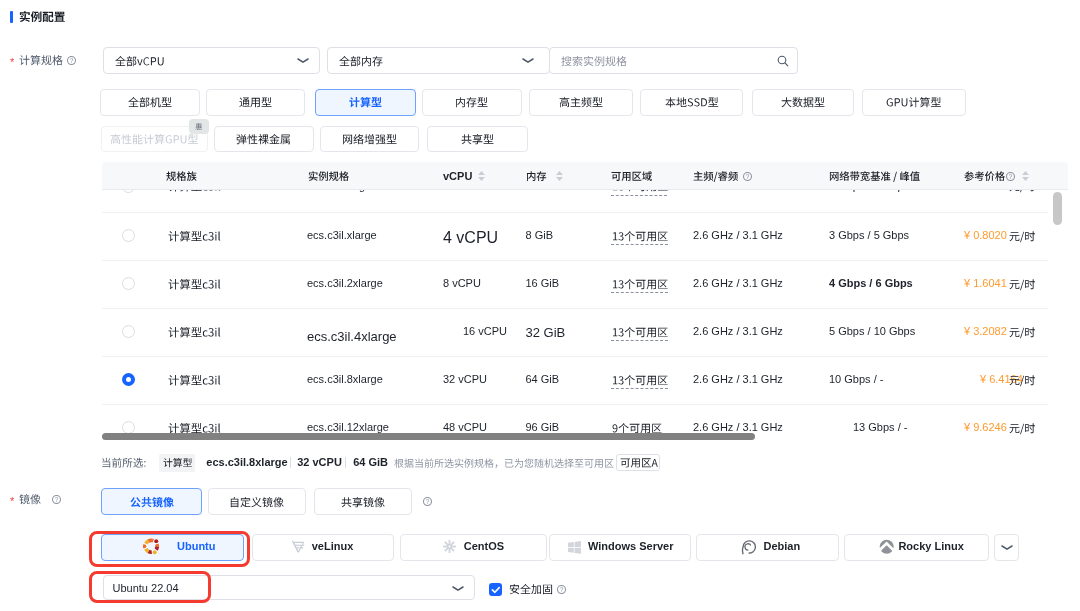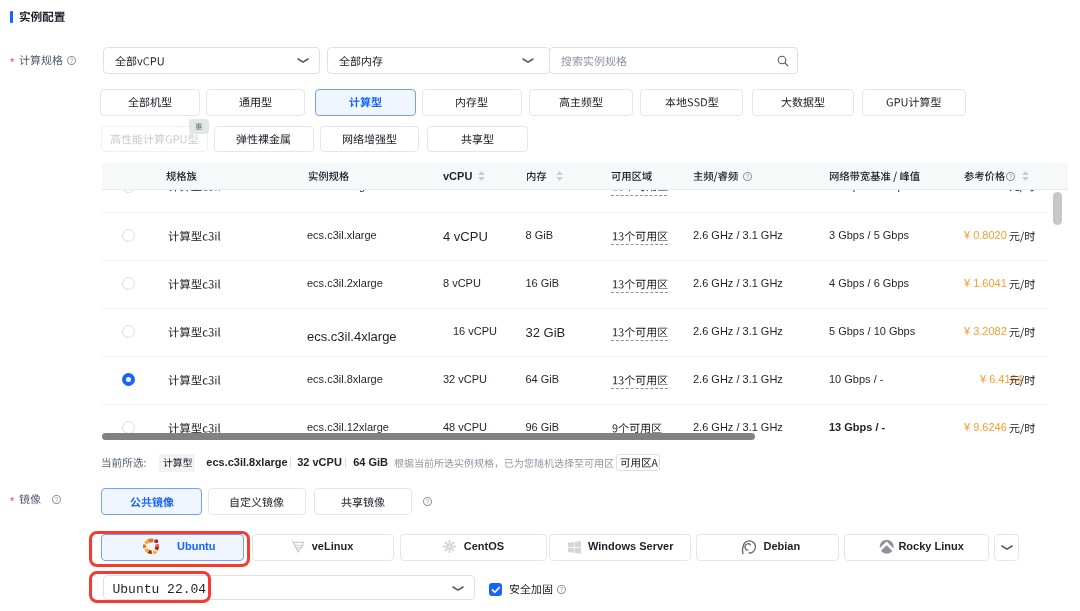--- a/index.html
+++ b/index.html
@@ -146,21 +146,21 @@
     <svg style="position:absolute;left:1022.0px;top:171.0px" width="7" height="10">
       <polygon points="3.5,0 7,4 0,4" fill="#c9cdd4"></polygon>
       <polygon points="0,6 7,6 3.5,10" fill="#c9cdd4"></polygon>
     </svg>
     <div style="position:absolute;left:102.0px;top:211.5px;width:946.0px;height:1px;background:#f0f1f4"></div>
     <div style="position:absolute;left:122.0px;top:229.0px;width:13px;height:13px;border-radius:50%;background:#fff;border:1px solid #d8dce3"></div>
     <svg style="position:absolute;left:168.0px;top:224.5px;overflow:visible" width="54" height="22">
       <path transform="translate(0,15.50)" fill="#1d2129" d="M1.6 -8.8C2.2 -8.3 3.0 -7.5 3.4 -7.0L3.9 -7.7C3.6 -8.1 2.7 -8.9 2.1 -9.4ZM0.5 -6.0V-5.2H2.3V-1.1C2.3 -0.6 2.0 -0.2 1.8 -0.1C1.9 0.1 2.2 0.5 2.2 0.7C2.4 0.5 2.7 0.2 4.9 -1.3C4.8 -1.5 4.7 -1.8 4.6 -2.1L3.2 -1.1V-6.0ZM7.1 -9.5V-5.8H4.2V-4.9H7.1V0.9H8.0V-4.9H10.9V-5.8H8.0V-9.5Z M14.3 -5.2H20.1V-4.5H14.3ZM14.3 -4.0H20.1V-3.3H14.3ZM14.3 -6.4H20.1V-5.8H14.3ZM18.0 -9.6C17.6 -8.8 17.1 -7.9 16.4 -7.4C16.6 -7.3 16.9 -7.1 17.1 -7.0H14.8L15.4 -7.2C15.3 -7.4 15.2 -7.8 15.0 -8.0H17.0V-8.7H13.9C14.1 -9.0 14.2 -9.2 14.3 -9.4L13.5 -9.6C13.1 -8.7 12.5 -7.9 11.8 -7.3C12.0 -7.2 12.3 -6.9 12.5 -6.8C12.8 -7.1 13.2 -7.6 13.5 -8.0H14.1C14.3 -7.7 14.6 -7.3 14.7 -7.0H13.4V-2.7H14.9V-2.0L14.9 -1.7H12.0V-1.0H14.7C14.3 -0.5 13.7 -0.1 12.2 0.3C12.4 0.4 12.6 0.7 12.8 0.9C14.6 0.4 15.3 -0.3 15.6 -1.0H18.7V0.9H19.6V-1.0H22.2V-1.7H19.6V-2.7H21.0V-7.0H19.9L20.5 -7.3C20.4 -7.5 20.2 -7.8 19.9 -8.0H22.1V-8.7H18.5C18.6 -9.0 18.7 -9.2 18.8 -9.4ZM18.7 -1.7H15.8L15.8 -2.0V-2.7H18.7ZM17.2 -7.0C17.5 -7.3 17.8 -7.6 18.0 -8.0H19.0C19.3 -7.7 19.6 -7.3 19.7 -7.0Z M30.0 -8.9V-5.1H30.8V-8.9ZM32.2 -9.5V-4.4C32.2 -4.3 32.1 -4.2 31.9 -4.2C31.8 -4.2 31.2 -4.2 30.6 -4.2C30.7 -4.0 30.8 -3.7 30.8 -3.4C31.6 -3.4 32.2 -3.4 32.5 -3.6C32.9 -3.7 33.0 -3.9 33.0 -4.4V-9.5ZM27.2 -8.4V-6.8H25.8V-6.9V-8.4ZM23.6 -6.8V-6.0H25.0C24.8 -5.3 24.5 -4.5 23.5 -3.9C23.6 -3.8 23.9 -3.4 24.0 -3.3C25.2 -4.0 25.6 -5.0 25.8 -6.0H27.2V-3.6H28.0V-6.0H29.3V-6.8H28.0V-8.4H29.1V-9.1H23.9V-8.4H25.0V-6.9V-6.8ZM28.1 -3.8V-2.5H24.5V-1.7H28.1V-0.3H23.3V0.5H33.7V-0.3H29.0V-1.7H32.5V-2.5H29.0V-3.8Z M37.7 0.1C38.4 0.1 39.1 -0.1 39.7 -0.6L39.2 -1.3C38.9 -1.0 38.3 -0.7 37.8 -0.7C36.6 -0.7 35.9 -1.7 35.9 -3.1C35.9 -4.5 36.7 -5.5 37.8 -5.5C38.3 -5.5 38.7 -5.3 39.0 -4.9L39.6 -5.6C39.1 -6.0 38.6 -6.3 37.8 -6.3C36.2 -6.3 34.8 -5.2 34.8 -3.1C34.8 -1.0 36.0 0.1 37.7 0.1Z M43.0 0.1C44.5 0.1 45.7 -0.7 45.7 -2.2C45.7 -3.4 44.9 -4.1 43.9 -4.4V-4.4C44.8 -4.7 45.4 -5.4 45.4 -6.4C45.4 -7.7 44.4 -8.5 43.0 -8.5C42.0 -8.5 41.3 -8.1 40.7 -7.5L41.2 -6.9C41.7 -7.3 42.3 -7.7 42.9 -7.7C43.8 -7.7 44.4 -7.1 44.4 -6.3C44.4 -5.4 43.8 -4.7 42.0 -4.7V-3.9C44.0 -3.9 44.6 -3.3 44.6 -2.3C44.6 -1.3 43.9 -0.7 42.9 -0.7C42.0 -0.7 41.4 -1.2 40.9 -1.7L40.3 -1.0C40.9 -0.4 41.7 0.1 43.0 0.1Z M47.4 0.0H48.4V-6.2H47.4ZM47.9 -7.5C48.3 -7.5 48.6 -7.7 48.6 -8.2C48.6 -8.6 48.3 -8.8 47.9 -8.8C47.5 -8.8 47.2 -8.6 47.2 -8.2C47.2 -7.7 47.5 -7.5 47.9 -7.5Z M51.6 0.1C51.9 0.1 52.1 0.1 52.2 0.1L52.1 -0.7C52.0 -0.7 51.9 -0.7 51.9 -0.7C51.7 -0.7 51.6 -0.8 51.6 -1.2V-9.1H50.5V-1.2C50.5 -0.4 50.8 0.1 51.6 0.1Z"></path>
     </svg>
     <div class="lat" style="left:307.0px;top:230.4px;font-size:11px;color:#1d2129;font-weight:400;">ecs.c3il.xlarge</div>
-    <div class="lat" style="left:443.0px;top:230.4px;font-size:13px;color:#1d2129;font-weight:400;">4 vCPU</div>
+    <div class="lat" style="left:443.0px;top:230.4px;font-size:16px;color:#1d2129;font-weight:400;">4 vCPU</div>
     <div class="lat" style="left:525.5px;top:230.4px;font-size:11px;color:#1d2129;font-weight:400;">8 GiB</div>
     <svg style="position:absolute;left:611.5px;top:224.5px;overflow:visible" width="58" height="22">
       <path transform="translate(0,15.35)" fill="#1d2129" d="M1.0 0.0H5.4V-0.8H3.8V-8.1H3.0C2.6 -7.8 2.0 -7.6 1.3 -7.5V-6.9H2.8V-0.8H1.0Z M9.0 0.1C10.4 0.1 11.6 -0.7 11.6 -2.2C11.6 -3.3 10.8 -4.0 9.9 -4.2V-4.3C10.7 -4.6 11.3 -5.2 11.3 -6.2C11.3 -7.5 10.3 -8.2 9.0 -8.2C8.0 -8.2 7.3 -7.8 6.7 -7.2L7.3 -6.6C7.7 -7.1 8.3 -7.4 8.9 -7.4C9.8 -7.4 10.3 -6.9 10.3 -6.1C10.3 -5.2 9.7 -4.6 8.1 -4.6V-3.8C9.9 -3.8 10.6 -3.2 10.6 -2.2C10.6 -1.3 9.9 -0.7 8.9 -0.7C8.0 -0.7 7.4 -1.1 6.9 -1.6L6.4 -1.0C7.0 -0.4 7.7 0.1 9.0 0.1Z M17.3 -6.0V0.9H18.1V-6.0ZM17.8 -9.3C16.7 -7.4 14.7 -5.8 12.6 -4.9C12.8 -4.7 13.1 -4.4 13.2 -4.1C14.9 -5.0 16.5 -6.2 17.7 -7.8C19.2 -6.0 20.6 -5.0 22.3 -4.1C22.4 -4.4 22.6 -4.7 22.9 -4.9C21.2 -5.7 19.6 -6.7 18.2 -8.4L18.5 -8.9Z M23.8 -8.5V-7.6H31.4V-0.3C31.4 -0.1 31.4 -0.0 31.1 0.0C30.8 0.0 29.9 0.0 29.1 -0.0C29.2 0.2 29.3 0.6 29.4 0.9C30.5 0.9 31.3 0.9 31.7 0.7C32.1 0.6 32.3 0.3 32.3 -0.3V-7.6H33.6V-8.5ZM25.8 -5.2H28.6V-2.7H25.8ZM24.9 -6.0V-1.0H25.8V-1.9H29.5V-6.0Z M35.9 -8.5V-4.5C35.9 -2.9 35.8 -1.0 34.6 0.4C34.7 0.5 35.1 0.8 35.2 0.9C36.0 0.0 36.4 -1.3 36.6 -2.5H39.3V0.8H40.2V-2.5H43.2V-0.2C43.2 -0.0 43.1 0.0 42.9 0.0C42.6 0.0 41.9 0.1 41.1 0.0C41.2 0.2 41.4 0.6 41.4 0.8C42.4 0.8 43.1 0.8 43.5 0.7C43.8 0.5 44.0 0.3 44.0 -0.2V-8.5ZM36.7 -7.7H39.3V-5.9H36.7ZM43.2 -7.7V-5.9H40.2V-7.7ZM36.7 -5.1H39.3V-3.3H36.7C36.7 -3.7 36.7 -4.1 36.7 -4.5ZM43.2 -5.1V-3.3H40.2V-5.1Z M55.4 -8.6H46.3V0.5H55.7V-0.2H47.1V-7.8H55.4ZM48.1 -6.4C48.9 -5.7 49.9 -4.9 50.8 -4.1C49.8 -3.1 48.8 -2.3 47.7 -1.6C47.9 -1.5 48.2 -1.2 48.4 -1.0C49.4 -1.7 50.4 -2.5 51.3 -3.5C52.3 -2.6 53.2 -1.7 53.7 -1.0L54.4 -1.6C53.8 -2.3 52.9 -3.2 51.9 -4.1C52.7 -5.0 53.4 -6.0 54.0 -7.0L53.3 -7.3C52.7 -6.4 52.1 -5.5 51.3 -4.6C50.4 -5.5 49.5 -6.2 48.7 -6.9Z"></path>
     </svg>
     <div style="position:absolute;left:611px;top:243.5px;width:57px;border-top:1px dashed #8a919f"></div>
     <div class="lat" style="left:693.0px;top:230.4px;font-size:11px;color:#1d2129;font-weight:400;">2.6 GHz / 3.1 GHz</div>
     <div class="lat" style="left:829.0px;top:230.4px;font-size:11px;color:#1d2129;font-weight:400;">3 Gbps / 5 Gbps</div>
     <div class="lat" style="left:964.0px;top:230.4px;font-size:11px;color:#ff9a2e;font-weight:400;">¥ 0.8020</div>
     <svg style="position:absolute;left:1008.5px;top:224.5px;overflow:visible" width="28" height="22">
       <path transform="translate(0,15.35)" fill="#1d2129" d="M1.6 -8.4V-7.6H9.4V-8.4ZM0.6 -5.3V-4.5H3.5C3.3 -2.4 2.9 -0.7 0.5 0.2C0.7 0.4 1.0 0.7 1.0 0.8C3.6 -0.2 4.1 -2.1 4.3 -4.5H6.4V-0.5C6.4 0.4 6.7 0.7 7.7 0.7C7.9 0.7 9.0 0.7 9.3 0.7C10.2 0.7 10.4 0.2 10.5 -1.7C10.3 -1.8 10.0 -1.9 9.8 -2.1C9.7 -0.4 9.6 -0.1 9.2 -0.1C8.9 -0.1 8.0 -0.1 7.8 -0.1C7.3 -0.1 7.2 -0.2 7.2 -0.6V-4.5H10.4V-5.3Z M11.1 2.0H11.9L15.1 -8.7H14.4Z M20.5 -5.0C21.1 -4.1 21.9 -3.0 22.2 -2.3L22.9 -2.7C22.6 -3.4 21.8 -4.5 21.2 -5.3ZM18.9 -4.4V-1.9H17.0V-4.4ZM18.9 -5.2H17.0V-7.6H18.9ZM16.2 -8.3V-0.3H17.0V-1.2H19.6V-8.3ZM23.7 -9.2V-7.0H20.2V-6.2H23.7V-0.4C23.7 -0.1 23.6 -0.1 23.4 -0.1C23.2 -0.0 22.4 -0.0 21.5 -0.1C21.6 0.2 21.7 0.5 21.8 0.8C22.9 0.8 23.6 0.8 24.0 0.6C24.4 0.5 24.6 0.2 24.6 -0.4V-6.2H25.9V-7.0H24.6V-9.2Z"></path>
@@ -171,32 +171,32 @@
       <path transform="translate(0,15.50)" fill="#1d2129" d="M1.6 -8.8C2.2 -8.3 3.0 -7.5 3.4 -7.0L3.9 -7.7C3.6 -8.1 2.7 -8.9 2.1 -9.4ZM0.5 -6.0V-5.2H2.3V-1.1C2.3 -0.6 2.0 -0.2 1.8 -0.1C1.9 0.1 2.2 0.5 2.2 0.7C2.4 0.5 2.7 0.2 4.9 -1.3C4.8 -1.5 4.7 -1.8 4.6 -2.1L3.2 -1.1V-6.0ZM7.1 -9.5V-5.8H4.2V-4.9H7.1V0.9H8.0V-4.9H10.9V-5.8H8.0V-9.5Z M14.3 -5.2H20.1V-4.5H14.3ZM14.3 -4.0H20.1V-3.3H14.3ZM14.3 -6.4H20.1V-5.8H14.3ZM18.0 -9.6C17.6 -8.8 17.1 -7.9 16.4 -7.4C16.6 -7.3 16.9 -7.1 17.1 -7.0H14.8L15.4 -7.2C15.3 -7.4 15.2 -7.8 15.0 -8.0H17.0V-8.7H13.9C14.1 -9.0 14.2 -9.2 14.3 -9.4L13.5 -9.6C13.1 -8.7 12.5 -7.9 11.8 -7.3C12.0 -7.2 12.3 -6.9 12.5 -6.8C12.8 -7.1 13.2 -7.6 13.5 -8.0H14.1C14.3 -7.7 14.6 -7.3 14.7 -7.0H13.4V-2.7H14.9V-2.0L14.9 -1.7H12.0V-1.0H14.7C14.3 -0.5 13.7 -0.1 12.2 0.3C12.4 0.4 12.6 0.7 12.8 0.9C14.6 0.4 15.3 -0.3 15.6 -1.0H18.7V0.9H19.6V-1.0H22.2V-1.7H19.6V-2.7H21.0V-7.0H19.9L20.5 -7.3C20.4 -7.5 20.2 -7.8 19.9 -8.0H22.1V-8.7H18.5C18.6 -9.0 18.7 -9.2 18.8 -9.4ZM18.7 -1.7H15.8L15.8 -2.0V-2.7H18.7ZM17.2 -7.0C17.5 -7.3 17.8 -7.6 18.0 -8.0H19.0C19.3 -7.7 19.6 -7.3 19.7 -7.0Z M30.0 -8.9V-5.1H30.8V-8.9ZM32.2 -9.5V-4.4C32.2 -4.3 32.1 -4.2 31.9 -4.2C31.8 -4.2 31.2 -4.2 30.6 -4.2C30.7 -4.0 30.8 -3.7 30.8 -3.4C31.6 -3.4 32.2 -3.4 32.5 -3.6C32.9 -3.7 33.0 -3.9 33.0 -4.4V-9.5ZM27.2 -8.4V-6.8H25.8V-6.9V-8.4ZM23.6 -6.8V-6.0H25.0C24.8 -5.3 24.5 -4.5 23.5 -3.9C23.6 -3.8 23.9 -3.4 24.0 -3.3C25.2 -4.0 25.6 -5.0 25.8 -6.0H27.2V-3.6H28.0V-6.0H29.3V-6.8H28.0V-8.4H29.1V-9.1H23.9V-8.4H25.0V-6.9V-6.8ZM28.1 -3.8V-2.5H24.5V-1.7H28.1V-0.3H23.3V0.5H33.7V-0.3H29.0V-1.7H32.5V-2.5H29.0V-3.8Z M37.7 0.1C38.4 0.1 39.1 -0.1 39.7 -0.6L39.2 -1.3C38.9 -1.0 38.3 -0.7 37.8 -0.7C36.6 -0.7 35.9 -1.7 35.9 -3.1C35.9 -4.5 36.7 -5.5 37.8 -5.5C38.3 -5.5 38.7 -5.3 39.0 -4.9L39.6 -5.6C39.1 -6.0 38.6 -6.3 37.8 -6.3C36.2 -6.3 34.8 -5.2 34.8 -3.1C34.8 -1.0 36.0 0.1 37.7 0.1Z M43.0 0.1C44.5 0.1 45.7 -0.7 45.7 -2.2C45.7 -3.4 44.9 -4.1 43.9 -4.4V-4.4C44.8 -4.7 45.4 -5.4 45.4 -6.4C45.4 -7.7 44.4 -8.5 43.0 -8.5C42.0 -8.5 41.3 -8.1 40.7 -7.5L41.2 -6.9C41.7 -7.3 42.3 -7.7 42.9 -7.7C43.8 -7.7 44.4 -7.1 44.4 -6.3C44.4 -5.4 43.8 -4.7 42.0 -4.7V-3.9C44.0 -3.9 44.6 -3.3 44.6 -2.3C44.6 -1.3 43.9 -0.7 42.9 -0.7C42.0 -0.7 41.4 -1.2 40.9 -1.7L40.3 -1.0C40.9 -0.4 41.7 0.1 43.0 0.1Z M47.4 0.0H48.4V-6.2H47.4ZM47.9 -7.5C48.3 -7.5 48.6 -7.7 48.6 -8.2C48.6 -8.6 48.3 -8.8 47.9 -8.8C47.5 -8.8 47.2 -8.6 47.2 -8.2C47.2 -7.7 47.5 -7.5 47.9 -7.5Z M51.6 0.1C51.9 0.1 52.1 0.1 52.2 0.1L52.1 -0.7C52.0 -0.7 51.9 -0.7 51.9 -0.7C51.7 -0.7 51.6 -0.8 51.6 -1.2V-9.1H50.5V-1.2C50.5 -0.4 50.8 0.1 51.6 0.1Z"></path>
     </svg>
     <div class="lat" style="left:307.0px;top:278.4px;font-size:11px;color:#1d2129;font-weight:400;">ecs.c3il.2xlarge</div>
     <div class="lat" style="left:443.0px;top:278.4px;font-size:11px;color:#1d2129;font-weight:400;">8 vCPU</div>
     <div class="lat" style="left:525.5px;top:278.4px;font-size:11px;color:#1d2129;font-weight:400;">16 GiB</div>
     <svg style="position:absolute;left:611.5px;top:272.5px;overflow:visible" width="58" height="22">
       <path transform="translate(0,15.35)" fill="#1d2129" d="M1.0 0.0H5.4V-0.8H3.8V-8.1H3.0C2.6 -7.8 2.0 -7.6 1.3 -7.5V-6.9H2.8V-0.8H1.0Z M9.0 0.1C10.4 0.1 11.6 -0.7 11.6 -2.2C11.6 -3.3 10.8 -4.0 9.9 -4.2V-4.3C10.7 -4.6 11.3 -5.2 11.3 -6.2C11.3 -7.5 10.3 -8.2 9.0 -8.2C8.0 -8.2 7.3 -7.8 6.7 -7.2L7.3 -6.6C7.7 -7.1 8.3 -7.4 8.9 -7.4C9.8 -7.4 10.3 -6.9 10.3 -6.1C10.3 -5.2 9.7 -4.6 8.1 -4.6V-3.8C9.9 -3.8 10.6 -3.2 10.6 -2.2C10.6 -1.3 9.9 -0.7 8.9 -0.7C8.0 -0.7 7.4 -1.1 6.9 -1.6L6.4 -1.0C7.0 -0.4 7.7 0.1 9.0 0.1Z M17.3 -6.0V0.9H18.1V-6.0ZM17.8 -9.3C16.7 -7.4 14.7 -5.8 12.6 -4.9C12.8 -4.7 13.1 -4.4 13.2 -4.1C14.9 -5.0 16.5 -6.2 17.7 -7.8C19.2 -6.0 20.6 -5.0 22.3 -4.1C22.4 -4.4 22.6 -4.7 22.9 -4.9C21.2 -5.7 19.6 -6.7 18.2 -8.4L18.5 -8.9Z M23.8 -8.5V-7.6H31.4V-0.3C31.4 -0.1 31.4 -0.0 31.1 0.0C30.8 0.0 29.9 0.0 29.1 -0.0C29.2 0.2 29.3 0.6 29.4 0.9C30.5 0.9 31.3 0.9 31.7 0.7C32.1 0.6 32.3 0.3 32.3 -0.3V-7.6H33.6V-8.5ZM25.8 -5.2H28.6V-2.7H25.8ZM24.9 -6.0V-1.0H25.8V-1.9H29.5V-6.0Z M35.9 -8.5V-4.5C35.9 -2.9 35.8 -1.0 34.6 0.4C34.7 0.5 35.1 0.8 35.2 0.9C36.0 0.0 36.4 -1.3 36.6 -2.5H39.3V0.8H40.2V-2.5H43.2V-0.2C43.2 -0.0 43.1 0.0 42.9 0.0C42.6 0.0 41.9 0.1 41.1 0.0C41.2 0.2 41.4 0.6 41.4 0.8C42.4 0.8 43.1 0.8 43.5 0.7C43.8 0.5 44.0 0.3 44.0 -0.2V-8.5ZM36.7 -7.7H39.3V-5.9H36.7ZM43.2 -7.7V-5.9H40.2V-7.7ZM36.7 -5.1H39.3V-3.3H36.7C36.7 -3.7 36.7 -4.1 36.7 -4.5ZM43.2 -5.1V-3.3H40.2V-5.1Z M55.4 -8.6H46.3V0.5H55.7V-0.2H47.1V-7.8H55.4ZM48.1 -6.4C48.9 -5.7 49.9 -4.9 50.8 -4.1C49.8 -3.1 48.8 -2.3 47.7 -1.6C47.9 -1.5 48.2 -1.2 48.4 -1.0C49.4 -1.7 50.4 -2.5 51.3 -3.5C52.3 -2.6 53.2 -1.7 53.7 -1.0L54.4 -1.6C53.8 -2.3 52.9 -3.2 51.9 -4.1C52.7 -5.0 53.4 -6.0 54.0 -7.0L53.3 -7.3C52.7 -6.4 52.1 -5.5 51.3 -4.6C50.4 -5.5 49.5 -6.2 48.7 -6.9Z"></path>
     </svg>
     <div style="position:absolute;left:611px;top:291.5px;width:57px;border-top:1px dashed #8a919f"></div>
     <div class="lat" style="left:693.0px;top:278.4px;font-size:11px;color:#1d2129;font-weight:400;">2.6 GHz / 3.1 GHz</div>
-    <div class="lat" style="left:829.0px;top:278.4px;font-size:11px;color:#1d2129;font-weight:400;">4 Gbps / 6 Gbps</div>
+    <div class="lat" style="left:829.0px;top:278.4px;font-size:11px;color:#1d2129;font-weight:700;">4 Gbps / 6 Gbps</div>
     <div class="lat" style="left:964.0px;top:278.4px;font-size:11px;color:#ff9a2e;font-weight:400;">¥ 1.6041</div>
     <svg style="position:absolute;left:1008.5px;top:272.5px;overflow:visible" width="28" height="22">
       <path transform="translate(0,15.35)" fill="#1d2129" d="M1.6 -8.4V-7.6H9.4V-8.4ZM0.6 -5.3V-4.5H3.5C3.3 -2.4 2.9 -0.7 0.5 0.2C0.7 0.4 1.0 0.7 1.0 0.8C3.6 -0.2 4.1 -2.1 4.3 -4.5H6.4V-0.5C6.4 0.4 6.7 0.7 7.7 0.7C7.9 0.7 9.0 0.7 9.3 0.7C10.2 0.7 10.4 0.2 10.5 -1.7C10.3 -1.8 10.0 -1.9 9.8 -2.1C9.7 -0.4 9.6 -0.1 9.2 -0.1C8.9 -0.1 8.0 -0.1 7.8 -0.1C7.3 -0.1 7.2 -0.2 7.2 -0.6V-4.5H10.4V-5.3Z M11.1 2.0H11.9L15.1 -8.7H14.4Z M20.5 -5.0C21.1 -4.1 21.9 -3.0 22.2 -2.3L22.9 -2.7C22.6 -3.4 21.8 -4.5 21.2 -5.3ZM18.9 -4.4V-1.9H17.0V-4.4ZM18.9 -5.2H17.0V-7.6H18.9ZM16.2 -8.3V-0.3H17.0V-1.2H19.6V-8.3ZM23.7 -9.2V-7.0H20.2V-6.2H23.7V-0.4C23.7 -0.1 23.6 -0.1 23.4 -0.1C23.2 -0.0 22.4 -0.0 21.5 -0.1C21.6 0.2 21.7 0.5 21.8 0.8C22.9 0.8 23.6 0.8 24.0 0.6C24.4 0.5 24.6 0.2 24.6 -0.4V-6.2H25.9V-7.0H24.6V-9.2Z"></path>
     </svg>
     <div style="position:absolute;left:102.0px;top:307.5px;width:946.0px;height:1px;background:#f0f1f4"></div>
     <div style="position:absolute;left:122.0px;top:325.0px;width:13px;height:13px;border-radius:50%;background:#fff;border:1px solid #d8dce3"></div>
     <svg style="position:absolute;left:168.0px;top:320.5px;overflow:visible" width="54" height="22">
       <path transform="translate(0,15.50)" fill="#1d2129" d="M1.6 -8.8C2.2 -8.3 3.0 -7.5 3.4 -7.0L3.9 -7.7C3.6 -8.1 2.7 -8.9 2.1 -9.4ZM0.5 -6.0V-5.2H2.3V-1.1C2.3 -0.6 2.0 -0.2 1.8 -0.1C1.9 0.1 2.2 0.5 2.2 0.7C2.4 0.5 2.7 0.2 4.9 -1.3C4.8 -1.5 4.7 -1.8 4.6 -2.1L3.2 -1.1V-6.0ZM7.1 -9.5V-5.8H4.2V-4.9H7.1V0.9H8.0V-4.9H10.9V-5.8H8.0V-9.5Z M14.3 -5.2H20.1V-4.5H14.3ZM14.3 -4.0H20.1V-3.3H14.3ZM14.3 -6.4H20.1V-5.8H14.3ZM18.0 -9.6C17.6 -8.8 17.1 -7.9 16.4 -7.4C16.6 -7.3 16.9 -7.1 17.1 -7.0H14.8L15.4 -7.2C15.3 -7.4 15.2 -7.8 15.0 -8.0H17.0V-8.7H13.9C14.1 -9.0 14.2 -9.2 14.3 -9.4L13.5 -9.6C13.1 -8.7 12.5 -7.9 11.8 -7.3C12.0 -7.2 12.3 -6.9 12.5 -6.8C12.8 -7.1 13.2 -7.6 13.5 -8.0H14.1C14.3 -7.7 14.6 -7.3 14.7 -7.0H13.4V-2.7H14.9V-2.0L14.9 -1.7H12.0V-1.0H14.7C14.3 -0.5 13.7 -0.1 12.2 0.3C12.4 0.4 12.6 0.7 12.8 0.9C14.6 0.4 15.3 -0.3 15.6 -1.0H18.7V0.9H19.6V-1.0H22.2V-1.7H19.6V-2.7H21.0V-7.0H19.9L20.5 -7.3C20.4 -7.5 20.2 -7.8 19.9 -8.0H22.1V-8.7H18.5C18.6 -9.0 18.7 -9.2 18.8 -9.4ZM18.7 -1.7H15.8L15.8 -2.0V-2.7H18.7ZM17.2 -7.0C17.5 -7.3 17.8 -7.6 18.0 -8.0H19.0C19.3 -7.7 19.6 -7.3 19.7 -7.0Z M30.0 -8.9V-5.1H30.8V-8.9ZM32.2 -9.5V-4.4C32.2 -4.3 32.1 -4.2 31.9 -4.2C31.8 -4.2 31.2 -4.2 30.6 -4.2C30.7 -4.0 30.8 -3.7 30.8 -3.4C31.6 -3.4 32.2 -3.4 32.5 -3.6C32.9 -3.7 33.0 -3.9 33.0 -4.4V-9.5ZM27.2 -8.4V-6.8H25.8V-6.9V-8.4ZM23.6 -6.8V-6.0H25.0C24.8 -5.3 24.5 -4.5 23.5 -3.9C23.6 -3.8 23.9 -3.4 24.0 -3.3C25.2 -4.0 25.6 -5.0 25.8 -6.0H27.2V-3.6H28.0V-6.0H29.3V-6.8H28.0V-8.4H29.1V-9.1H23.9V-8.4H25.0V-6.9V-6.8ZM28.1 -3.8V-2.5H24.5V-1.7H28.1V-0.3H23.3V0.5H33.7V-0.3H29.0V-1.7H32.5V-2.5H29.0V-3.8Z M37.7 0.1C38.4 0.1 39.1 -0.1 39.7 -0.6L39.2 -1.3C38.9 -1.0 38.3 -0.7 37.8 -0.7C36.6 -0.7 35.9 -1.7 35.9 -3.1C35.9 -4.5 36.7 -5.5 37.8 -5.5C38.3 -5.5 38.7 -5.3 39.0 -4.9L39.6 -5.6C39.1 -6.0 38.6 -6.3 37.8 -6.3C36.2 -6.3 34.8 -5.2 34.8 -3.1C34.8 -1.0 36.0 0.1 37.7 0.1Z M43.0 0.1C44.5 0.1 45.7 -0.7 45.7 -2.2C45.7 -3.4 44.9 -4.1 43.9 -4.4V-4.4C44.8 -4.7 45.4 -5.4 45.4 -6.4C45.4 -7.7 44.4 -8.5 43.0 -8.5C42.0 -8.5 41.3 -8.1 40.7 -7.5L41.2 -6.9C41.7 -7.3 42.3 -7.7 42.9 -7.7C43.8 -7.7 44.4 -7.1 44.4 -6.3C44.4 -5.4 43.8 -4.7 42.0 -4.7V-3.9C44.0 -3.9 44.6 -3.3 44.6 -2.3C44.6 -1.3 43.9 -0.7 42.9 -0.7C42.0 -0.7 41.4 -1.2 40.9 -1.7L40.3 -1.0C40.9 -0.4 41.7 0.1 43.0 0.1Z M47.4 0.0H48.4V-6.2H47.4ZM47.9 -7.5C48.3 -7.5 48.6 -7.7 48.6 -8.2C48.6 -8.6 48.3 -8.8 47.9 -8.8C47.5 -8.8 47.2 -8.6 47.2 -8.2C47.2 -7.7 47.5 -7.5 47.9 -7.5Z M51.6 0.1C51.9 0.1 52.1 0.1 52.2 0.1L52.1 -0.7C52.0 -0.7 51.9 -0.7 51.9 -0.7C51.7 -0.7 51.6 -0.8 51.6 -1.2V-9.1H50.5V-1.2C50.5 -0.4 50.8 0.1 51.6 0.1Z"></path>
     </svg>
     <div class="lat" style="left:307.0px;top:330px;font-size:13px;color:#1d2129;font-weight:400;">ecs.c3il.4xlarge</div>
-    <div class="lat" style="left:453px;top:326.4px;font-size:11px;color:#1d2129;font-weight:400;">16 vCPU</div>
+    <div class="lat" style="left:463px;top:326.4px;font-size:11px;color:#1d2129;font-weight:400;">16 vCPU</div>
     <div class="lat" style="left:525.5px;top:326.4px;font-size:13px;color:#1d2129;font-weight:400;">32 GiB</div>
     <svg style="position:absolute;left:611.5px;top:320.5px;overflow:visible" width="58" height="22">
       <path transform="translate(0,15.35)" fill="#1d2129" d="M1.0 0.0H5.4V-0.8H3.8V-8.1H3.0C2.6 -7.8 2.0 -7.6 1.3 -7.5V-6.9H2.8V-0.8H1.0Z M9.0 0.1C10.4 0.1 11.6 -0.7 11.6 -2.2C11.6 -3.3 10.8 -4.0 9.9 -4.2V-4.3C10.7 -4.6 11.3 -5.2 11.3 -6.2C11.3 -7.5 10.3 -8.2 9.0 -8.2C8.0 -8.2 7.3 -7.8 6.7 -7.2L7.3 -6.6C7.7 -7.1 8.3 -7.4 8.9 -7.4C9.8 -7.4 10.3 -6.9 10.3 -6.1C10.3 -5.2 9.7 -4.6 8.1 -4.6V-3.8C9.9 -3.8 10.6 -3.2 10.6 -2.2C10.6 -1.3 9.9 -0.7 8.9 -0.7C8.0 -0.7 7.4 -1.1 6.9 -1.6L6.4 -1.0C7.0 -0.4 7.7 0.1 9.0 0.1Z M17.3 -6.0V0.9H18.1V-6.0ZM17.8 -9.3C16.7 -7.4 14.7 -5.8 12.6 -4.9C12.8 -4.7 13.1 -4.4 13.2 -4.1C14.9 -5.0 16.5 -6.2 17.7 -7.8C19.2 -6.0 20.6 -5.0 22.3 -4.1C22.4 -4.4 22.6 -4.7 22.9 -4.9C21.2 -5.7 19.6 -6.7 18.2 -8.4L18.5 -8.9Z M23.8 -8.5V-7.6H31.4V-0.3C31.4 -0.1 31.4 -0.0 31.1 0.0C30.8 0.0 29.9 0.0 29.1 -0.0C29.2 0.2 29.3 0.6 29.4 0.9C30.5 0.9 31.3 0.9 31.7 0.7C32.1 0.6 32.3 0.3 32.3 -0.3V-7.6H33.6V-8.5ZM25.8 -5.2H28.6V-2.7H25.8ZM24.9 -6.0V-1.0H25.8V-1.9H29.5V-6.0Z M35.9 -8.5V-4.5C35.9 -2.9 35.8 -1.0 34.6 0.4C34.7 0.5 35.1 0.8 35.2 0.9C36.0 0.0 36.4 -1.3 36.6 -2.5H39.3V0.8H40.2V-2.5H43.2V-0.2C43.2 -0.0 43.1 0.0 42.9 0.0C42.6 0.0 41.9 0.1 41.1 0.0C41.2 0.2 41.4 0.6 41.4 0.8C42.4 0.8 43.1 0.8 43.5 0.7C43.8 0.5 44.0 0.3 44.0 -0.2V-8.5ZM36.7 -7.7H39.3V-5.9H36.7ZM43.2 -7.7V-5.9H40.2V-7.7ZM36.7 -5.1H39.3V-3.3H36.7C36.7 -3.7 36.7 -4.1 36.7 -4.5ZM43.2 -5.1V-3.3H40.2V-5.1Z M55.4 -8.6H46.3V0.5H55.7V-0.2H47.1V-7.8H55.4ZM48.1 -6.4C48.9 -5.7 49.9 -4.9 50.8 -4.1C49.8 -3.1 48.8 -2.3 47.7 -1.6C47.9 -1.5 48.2 -1.2 48.4 -1.0C49.4 -1.7 50.4 -2.5 51.3 -3.5C52.3 -2.6 53.2 -1.7 53.7 -1.0L54.4 -1.6C53.8 -2.3 52.9 -3.2 51.9 -4.1C52.7 -5.0 53.4 -6.0 54.0 -7.0L53.3 -7.3C52.7 -6.4 52.1 -5.5 51.3 -4.6C50.4 -5.5 49.5 -6.2 48.7 -6.9Z"></path>
     </svg>
     <div style="position:absolute;left:611px;top:339.5px;width:57px;border-top:1px dashed #8a919f"></div>
     <div class="lat" style="left:693.0px;top:326.4px;font-size:11px;color:#1d2129;font-weight:400;">2.6 GHz / 3.1 GHz</div>
     <div class="lat" style="left:829.0px;top:326.4px;font-size:11px;color:#1d2129;font-weight:400;">5 Gbps / 10 Gbps</div>
     <div class="lat" style="left:964.0px;top:326.4px;font-size:11px;color:#ff9a2e;font-weight:400;">¥ 3.2082</div>
     <svg style="position:absolute;left:1008.5px;top:320.5px;overflow:visible" width="28" height="22">
       <path transform="translate(0,15.35)" fill="#1d2129" d="M1.6 -8.4V-7.6H9.4V-8.4ZM0.6 -5.3V-4.5H3.5C3.3 -2.4 2.9 -0.7 0.5 0.2C0.7 0.4 1.0 0.7 1.0 0.8C3.6 -0.2 4.1 -2.1 4.3 -4.5H6.4V-0.5C6.4 0.4 6.7 0.7 7.7 0.7C7.9 0.7 9.0 0.7 9.3 0.7C10.2 0.7 10.4 0.2 10.5 -1.7C10.3 -1.8 10.0 -1.9 9.8 -2.1C9.7 -0.4 9.6 -0.1 9.2 -0.1C8.9 -0.1 8.0 -0.1 7.8 -0.1C7.3 -0.1 7.2 -0.2 7.2 -0.6V-4.5H10.4V-5.3Z M11.1 2.0H11.9L15.1 -8.7H14.4Z M20.5 -5.0C21.1 -4.1 21.9 -3.0 22.2 -2.3L22.9 -2.7C22.6 -3.4 21.8 -4.5 21.2 -5.3ZM18.9 -4.4V-1.9H17.0V-4.4ZM18.9 -5.2H17.0V-7.6H18.9ZM16.2 -8.3V-0.3H17.0V-1.2H19.6V-8.3ZM23.7 -9.2V-7.0H20.2V-6.2H23.7V-0.4C23.7 -0.1 23.6 -0.1 23.4 -0.1C23.2 -0.0 22.4 -0.0 21.5 -0.1C21.6 0.2 21.7 0.5 21.8 0.8C22.9 0.8 23.6 0.8 24.0 0.6C24.4 0.5 24.6 0.2 24.6 -0.4V-6.2H25.9V-7.0H24.6V-9.2Z"></path>
@@ -226,21 +226,21 @@
       <path transform="translate(0,15.50)" fill="#1d2129" d="M1.6 -8.8C2.2 -8.3 3.0 -7.5 3.4 -7.0L3.9 -7.7C3.6 -8.1 2.7 -8.9 2.1 -9.4ZM0.5 -6.0V-5.2H2.3V-1.1C2.3 -0.6 2.0 -0.2 1.8 -0.1C1.9 0.1 2.2 0.5 2.2 0.7C2.4 0.5 2.7 0.2 4.9 -1.3C4.8 -1.5 4.7 -1.8 4.6 -2.1L3.2 -1.1V-6.0ZM7.1 -9.5V-5.8H4.2V-4.9H7.1V0.9H8.0V-4.9H10.9V-5.8H8.0V-9.5Z M14.3 -5.2H20.1V-4.5H14.3ZM14.3 -4.0H20.1V-3.3H14.3ZM14.3 -6.4H20.1V-5.8H14.3ZM18.0 -9.6C17.6 -8.8 17.1 -7.9 16.4 -7.4C16.6 -7.3 16.9 -7.1 17.1 -7.0H14.8L15.4 -7.2C15.3 -7.4 15.2 -7.8 15.0 -8.0H17.0V-8.7H13.9C14.1 -9.0 14.2 -9.2 14.3 -9.4L13.5 -9.6C13.1 -8.7 12.5 -7.9 11.8 -7.3C12.0 -7.2 12.3 -6.9 12.5 -6.8C12.8 -7.1 13.2 -7.6 13.5 -8.0H14.1C14.3 -7.7 14.6 -7.3 14.7 -7.0H13.4V-2.7H14.9V-2.0L14.9 -1.7H12.0V-1.0H14.7C14.3 -0.5 13.7 -0.1 12.2 0.3C12.4 0.4 12.6 0.7 12.8 0.9C14.6 0.4 15.3 -0.3 15.6 -1.0H18.7V0.9H19.6V-1.0H22.2V-1.7H19.6V-2.7H21.0V-7.0H19.9L20.5 -7.3C20.4 -7.5 20.2 -7.8 19.9 -8.0H22.1V-8.7H18.5C18.6 -9.0 18.7 -9.2 18.8 -9.4ZM18.7 -1.7H15.8L15.8 -2.0V-2.7H18.7ZM17.2 -7.0C17.5 -7.3 17.8 -7.6 18.0 -8.0H19.0C19.3 -7.7 19.6 -7.3 19.7 -7.0Z M30.0 -8.9V-5.1H30.8V-8.9ZM32.2 -9.5V-4.4C32.2 -4.3 32.1 -4.2 31.9 -4.2C31.8 -4.2 31.2 -4.2 30.6 -4.2C30.7 -4.0 30.8 -3.7 30.8 -3.4C31.6 -3.4 32.2 -3.4 32.5 -3.6C32.9 -3.7 33.0 -3.9 33.0 -4.4V-9.5ZM27.2 -8.4V-6.8H25.8V-6.9V-8.4ZM23.6 -6.8V-6.0H25.0C24.8 -5.3 24.5 -4.5 23.5 -3.9C23.6 -3.8 23.9 -3.4 24.0 -3.3C25.2 -4.0 25.6 -5.0 25.8 -6.0H27.2V-3.6H28.0V-6.0H29.3V-6.8H28.0V-8.4H29.1V-9.1H23.9V-8.4H25.0V-6.9V-6.8ZM28.1 -3.8V-2.5H24.5V-1.7H28.1V-0.3H23.3V0.5H33.7V-0.3H29.0V-1.7H32.5V-2.5H29.0V-3.8Z M37.7 0.1C38.4 0.1 39.1 -0.1 39.7 -0.6L39.2 -1.3C38.9 -1.0 38.3 -0.7 37.8 -0.7C36.6 -0.7 35.9 -1.7 35.9 -3.1C35.9 -4.5 36.7 -5.5 37.8 -5.5C38.3 -5.5 38.7 -5.3 39.0 -4.9L39.6 -5.6C39.1 -6.0 38.6 -6.3 37.8 -6.3C36.2 -6.3 34.8 -5.2 34.8 -3.1C34.8 -1.0 36.0 0.1 37.7 0.1Z M43.0 0.1C44.5 0.1 45.7 -0.7 45.7 -2.2C45.7 -3.4 44.9 -4.1 43.9 -4.4V-4.4C44.8 -4.7 45.4 -5.4 45.4 -6.4C45.4 -7.7 44.4 -8.5 43.0 -8.5C42.0 -8.5 41.3 -8.1 40.7 -7.5L41.2 -6.9C41.7 -7.3 42.3 -7.7 42.9 -7.7C43.8 -7.7 44.4 -7.1 44.4 -6.3C44.4 -5.4 43.8 -4.7 42.0 -4.7V-3.9C44.0 -3.9 44.6 -3.3 44.6 -2.3C44.6 -1.3 43.9 -0.7 42.9 -0.7C42.0 -0.7 41.4 -1.2 40.9 -1.7L40.3 -1.0C40.9 -0.4 41.7 0.1 43.0 0.1Z M47.4 0.0H48.4V-6.2H47.4ZM47.9 -7.5C48.3 -7.5 48.6 -7.7 48.6 -8.2C48.6 -8.6 48.3 -8.8 47.9 -8.8C47.5 -8.8 47.2 -8.6 47.2 -8.2C47.2 -7.7 47.5 -7.5 47.9 -7.5Z M51.6 0.1C51.9 0.1 52.1 0.1 52.2 0.1L52.1 -0.7C52.0 -0.7 51.9 -0.7 51.9 -0.7C51.7 -0.7 51.6 -0.8 51.6 -1.2V-9.1H50.5V-1.2C50.5 -0.4 50.8 0.1 51.6 0.1Z"></path>
     </svg>
     <div class="lat" style="left:307.0px;top:422.4px;font-size:11px;color:#1d2129;font-weight:400;">ecs.c3il.12xlarge</div>
     <div class="lat" style="left:443.0px;top:422.4px;font-size:11px;color:#1d2129;font-weight:400;">48 vCPU</div>
     <div class="lat" style="left:525.5px;top:422.4px;font-size:11px;color:#1d2129;font-weight:400;">96 GiB</div>
     <svg style="position:absolute;left:611.5px;top:416.5px;overflow:visible" width="52" height="22">
       <path transform="translate(0,15.35)" fill="#1d2129" d="M2.6 0.1C4.1 0.1 5.5 -1.1 5.5 -4.4C5.5 -6.9 4.3 -8.2 2.8 -8.2C1.5 -8.2 0.5 -7.2 0.5 -5.6C0.5 -3.9 1.4 -3.1 2.7 -3.1C3.4 -3.1 4.1 -3.4 4.6 -4.0C4.5 -1.5 3.6 -0.7 2.6 -0.7C2.0 -0.7 1.5 -0.9 1.2 -1.3L0.6 -0.7C1.1 -0.2 1.7 0.1 2.6 0.1ZM4.6 -4.9C4.0 -4.1 3.4 -3.8 2.9 -3.8C1.9 -3.8 1.4 -4.5 1.4 -5.6C1.4 -6.7 2.0 -7.4 2.8 -7.4C3.8 -7.4 4.4 -6.5 4.6 -4.9Z M11.2 -6.0V0.9H12.0V-6.0ZM11.7 -9.3C10.6 -7.4 8.6 -5.8 6.5 -4.9C6.7 -4.7 7.0 -4.4 7.1 -4.1C8.8 -5.0 10.4 -6.2 11.6 -7.8C13.1 -6.0 14.5 -5.0 16.2 -4.1C16.3 -4.4 16.5 -4.7 16.8 -4.9C15.1 -5.7 13.5 -6.7 12.1 -8.4L12.4 -8.9Z M17.7 -8.5V-7.6H25.3V-0.3C25.3 -0.1 25.2 -0.0 25.0 0.0C24.7 0.0 23.8 0.0 23.0 -0.0C23.1 0.2 23.2 0.6 23.3 0.9C24.4 0.9 25.2 0.9 25.6 0.7C26.0 0.6 26.2 0.3 26.2 -0.3V-7.6H27.5V-8.5ZM19.6 -5.2H22.5V-2.7H19.6ZM18.8 -6.0V-1.0H19.6V-1.9H23.4V-6.0Z M29.8 -8.5V-4.5C29.8 -2.9 29.7 -1.0 28.5 0.4C28.6 0.5 29.0 0.8 29.1 0.9C29.9 0.0 30.3 -1.3 30.5 -2.5H33.2V0.8H34.1V-2.5H37.0V-0.2C37.0 -0.0 37.0 0.0 36.8 0.0C36.5 0.0 35.8 0.1 35.0 0.0C35.1 0.2 35.3 0.6 35.3 0.8C36.3 0.8 37.0 0.8 37.4 0.7C37.7 0.5 37.9 0.3 37.9 -0.2V-8.5ZM30.6 -7.7H33.2V-5.9H30.6ZM37.0 -7.7V-5.9H34.1V-7.7ZM30.6 -5.1H33.2V-3.3H30.6C30.6 -3.7 30.6 -4.1 30.6 -4.5ZM37.0 -5.1V-3.3H34.1V-5.1Z M49.3 -8.6H40.2V0.5H49.6V-0.2H41.0V-7.8H49.3ZM42.0 -6.4C42.8 -5.7 43.8 -4.9 44.7 -4.1C43.7 -3.1 42.7 -2.3 41.6 -1.6C41.8 -1.5 42.1 -1.2 42.3 -1.0C43.3 -1.7 44.3 -2.5 45.2 -3.5C46.2 -2.6 47.0 -1.7 47.6 -1.0L48.3 -1.6C47.7 -2.3 46.8 -3.2 45.8 -4.1C46.6 -5.0 47.3 -6.0 47.9 -7.0L47.1 -7.3C46.6 -6.4 46.0 -5.5 45.2 -4.6C44.3 -5.5 43.4 -6.2 42.5 -6.9Z"></path>
     </svg>
     <div style="position:absolute;left:611px;top:435.5px;width:51px;border-top:1px dashed #8a919f"></div>
     <div class="lat" style="left:693.0px;top:422.4px;font-size:11px;color:#1d2129;font-weight:400;">2.6 GHz / 3.1 GHz</div>
-    <div class="lat" style="left:829.0px;top:422.4px;font-size:11px;color:#1d2129;font-weight:700;text-align:center;">13 Gbps / -</div>
+    <div class="lat" style="left:853px;top:422.4px;font-size:11px;color:#1d2129;font-weight:400;text-align:center;">13 Gbps / -</div>
     <div class="lat" style="left:964.0px;top:422.4px;font-size:11px;color:#ff9a2e;font-weight:400;">¥ 9.6246</div>
     <svg style="position:absolute;left:1008.5px;top:416.5px;overflow:visible" width="28" height="22">
       <path transform="translate(0,15.35)" fill="#1d2129" d="M1.6 -8.4V-7.6H9.4V-8.4ZM0.6 -5.3V-4.5H3.5C3.3 -2.4 2.9 -0.7 0.5 0.2C0.7 0.4 1.0 0.7 1.0 0.8C3.6 -0.2 4.1 -2.1 4.3 -4.5H6.4V-0.5C6.4 0.4 6.7 0.7 7.7 0.7C7.9 0.7 9.0 0.7 9.3 0.7C10.2 0.7 10.4 0.2 10.5 -1.7C10.3 -1.8 10.0 -1.9 9.8 -2.1C9.7 -0.4 9.6 -0.1 9.2 -0.1C8.9 -0.1 8.0 -0.1 7.8 -0.1C7.3 -0.1 7.2 -0.2 7.2 -0.6V-4.5H10.4V-5.3Z M11.1 2.0H11.9L15.1 -8.7H14.4Z M20.5 -5.0C21.1 -4.1 21.9 -3.0 22.2 -2.3L22.9 -2.7C22.6 -3.4 21.8 -4.5 21.2 -5.3ZM18.9 -4.4V-1.9H17.0V-4.4ZM18.9 -5.2H17.0V-7.6H18.9ZM16.2 -8.3V-0.3H17.0V-1.2H19.6V-8.3ZM23.7 -9.2V-7.0H20.2V-6.2H23.7V-0.4C23.7 -0.1 23.6 -0.1 23.4 -0.1C23.2 -0.0 22.4 -0.0 21.5 -0.1C21.6 0.2 21.7 0.5 21.8 0.8C22.9 0.8 23.6 0.8 24.0 0.6C24.4 0.5 24.6 0.2 24.6 -0.4V-6.2H25.9V-7.0H24.6V-9.2Z"></path>
     </svg>
     <div style="position:absolute;left:102px;top:442px;width:966px;height:14px;background:#fff"></div>
     <div style="position:absolute;left:102px;top:432.5px;width:653px;height:7.5px;background:#818181;border-radius:4px"></div>
     <div style="position:absolute;left:1052.5px;top:192px;width:9.5px;height:32.5px;background:#c7c7c7;border-radius:5px"></div>
     <svg style="position:absolute;left:100.5px;top:452.0px;overflow:visible" width="47" height="21">
       <path transform="translate(0,14.69)" fill="#4e5969" d="M1.3 -8.2C1.8 -7.4 2.4 -6.4 2.6 -5.7L3.4 -6.0C3.2 -6.7 2.6 -7.7 2.0 -8.4ZM8.5 -8.5C8.2 -7.7 7.6 -6.6 7.1 -5.9L7.8 -5.6C8.3 -6.3 8.9 -7.3 9.3 -8.2ZM1.2 -0.4V0.4H8.4V0.9H9.2V-5.2H5.7V-8.9H4.9V-5.2H1.4V-4.4H8.4V-2.8H1.8V-2.1H8.4V-0.4Z M17.0 -5.4V-1.1H17.7V-5.4ZM19.2 -5.8V-0.1C19.2 0.0 19.1 0.1 18.9 0.1C18.8 0.1 18.2 0.1 17.5 0.0C17.6 0.3 17.8 0.6 17.8 0.8C18.6 0.8 19.2 0.8 19.5 0.7C19.8 0.5 19.9 0.3 19.9 -0.1V-5.8ZM18.3 -9.0C18.0 -8.4 17.6 -7.7 17.3 -7.2H14.1L14.6 -7.4C14.4 -7.8 13.9 -8.5 13.5 -8.9L12.8 -8.6C13.2 -8.2 13.6 -7.6 13.8 -7.2H11.2V-6.5H20.6V-7.2H18.2C18.5 -7.7 18.8 -8.2 19.1 -8.7ZM14.9 -3.2V-2.1H12.6V-3.2ZM14.9 -3.8H12.6V-4.9H14.9ZM11.8 -5.5V0.8H12.6V-1.5H14.9V-0.1C14.9 0.1 14.9 0.1 14.7 0.1C14.6 0.1 14.1 0.1 13.6 0.1C13.7 0.3 13.8 0.6 13.9 0.8C14.6 0.8 15.0 0.8 15.3 0.7C15.6 0.6 15.7 0.3 15.7 -0.1V-5.5Z M26.9 -7.8V-4.3C26.9 -2.8 26.7 -1.0 25.5 0.3C25.7 0.4 26.0 0.7 26.1 0.9C27.5 -0.5 27.7 -2.7 27.7 -4.3V-4.5H29.3V0.8H30.1V-4.5H31.4V-5.3H27.7V-7.3C28.9 -7.4 30.3 -7.7 31.2 -8.1L30.6 -8.8C29.7 -8.4 28.2 -8.0 26.9 -7.8ZM23.0 -3.8V-4.1V-5.5H25.1V-3.8ZM25.9 -8.7C25.0 -8.3 23.5 -8.0 22.2 -7.9V-4.1C22.2 -2.8 22.2 -0.9 21.5 0.4C21.7 0.5 22.0 0.7 22.2 0.9C22.8 -0.2 22.9 -1.8 23.0 -3.1H25.9V-6.2H23.0V-7.3C24.2 -7.4 25.5 -7.6 26.4 -8.0Z M32.4 -8.1C33.1 -7.6 33.8 -6.8 34.1 -6.3L34.7 -6.8C34.4 -7.3 33.7 -8.1 33.1 -8.5ZM36.5 -8.6C36.3 -7.6 35.8 -6.7 35.3 -6.1C35.4 -6.0 35.8 -5.8 35.9 -5.7C36.2 -6.0 36.4 -6.3 36.6 -6.7H38.2V-5.2H35.2V-4.5H37.1C36.9 -3.1 36.5 -2.1 34.9 -1.5C35.1 -1.4 35.3 -1.1 35.4 -0.9C37.2 -1.6 37.7 -2.8 37.9 -4.5H39.0V-2.0C39.0 -1.2 39.2 -1.0 40.0 -1.0C40.1 -1.0 40.9 -1.0 41.0 -1.0C41.7 -1.0 41.9 -1.3 42.0 -2.7C41.7 -2.7 41.4 -2.8 41.3 -3.0C41.2 -1.9 41.2 -1.7 40.9 -1.7C40.8 -1.7 40.2 -1.7 40.1 -1.7C39.8 -1.7 39.8 -1.8 39.8 -2.0V-4.5H41.9V-5.2H39.0V-6.7H41.4V-7.4H39.0V-8.9H38.2V-7.4H36.9C37.1 -7.7 37.2 -8.1 37.3 -8.4ZM34.5 -4.8H32.4V-4.1H33.7V-0.9C33.2 -0.7 32.8 -0.3 32.3 0.2L32.8 0.8C33.4 0.2 34.0 -0.4 34.4 -0.4C34.6 -0.4 34.9 -0.1 35.4 0.2C36.1 0.6 36.9 0.7 38.2 0.7C39.2 0.7 41.0 0.7 41.8 0.6C41.8 0.4 42.0 -0.0 42.0 -0.2C41.0 -0.1 39.4 -0.0 38.2 -0.0C37.0 -0.0 36.2 -0.1 35.5 -0.5C35.0 -0.8 34.7 -1.0 34.5 -1.1Z M43.9 -4.1C44.3 -4.1 44.6 -4.4 44.6 -4.9C44.6 -5.3 44.3 -5.6 43.9 -5.6C43.5 -5.6 43.2 -5.3 43.2 -4.9C43.2 -4.4 43.5 -4.1 43.9 -4.1ZM43.9 0.1C44.3 0.1 44.6 -0.2 44.6 -0.6C44.6 -1.0 44.3 -1.3 43.9 -1.3C43.5 -1.3 43.2 -1.0 43.2 -0.6C43.2 -0.2 43.5 0.1 43.9 0.1Z"></path>
     </svg>
@@ -347,21 +347,21 @@
       <circle cx="7.7" cy="7.7" r="7" fill="#8f9399"></circle>
       <path d="M-1 12.6 L7.6 4.4 L14.9 11.6" fill="none" stroke="#fff" stroke-width="2.7"></path>
       <path d="M-0.5 11 L6.2 4.7 L-0.5 16 Z" fill="#fff"></path>
     </svg>
     <div class="lat" style="left:898.4px;top:541.4px;font-size:11px;color:#1d2129;font-weight:700;">Rocky Linux</div>
     <div style="position:absolute;left:994.0px;top:533.5px;width:25.0px;height:27.0px;border:1px solid #e5e6eb;background:#fff;border-radius:4px;"></div>
     <svg style="position:absolute;left:1001.5px;top:543.2px;overflow:visible" width="10" height="8">
       <polyline points="0,3 5.0,6.2 10,3" fill="none" stroke="#4e5969" stroke-width="1.5" stroke-linecap="round" stroke-linejoin="round"></polyline>
     </svg>
     <div style="position:absolute;left:102.5px;top:574.7px;width:372.5px;height:25.8px;border:1px solid #dde0e6;background:#fff;border-radius:4px;"></div>
-    <div class="lat" style="left:112.5px;top:582.9px;font-size:13px;color:#1d2129;font-weight:400;font-family:Liberation Mono, monospace;">Ubuntu 22.04</div>
+    <div class="lat" style="left:112.5px;top:582.9px;font-size:11px;color:#1d2129;font-weight:400;">Ubuntu 22.04</div>
     <svg style="position:absolute;left:453.3px;top:584.0px;overflow:visible" width="10" height="8">
       <polyline points="0,3 5.0,6.2 10,3" fill="none" stroke="#4e5969" stroke-width="1.5" stroke-linecap="round" stroke-linejoin="round"></polyline>
     </svg>
     <div style="position:absolute;left:488.5px;top:582.5px;width:13.5px;height:13.5px;background:#1763ff;border-radius:3px"></div>
     <svg style="position:absolute;left:488.5px;top:582.5px" width="13.5" height="13.5" viewBox="0 0 13.5 13.5">
       <polyline points="3.4,6.9 5.9,9.3 10.2,4.6" fill="none" stroke="#fff" stroke-width="1.6" stroke-linecap="round" stroke-linejoin="round"></polyline>
     </svg>
     <svg style="position:absolute;left:508.9px;top:578.3px;overflow:visible" width="46" height="22">
       <path transform="translate(0,15.35)" fill="#1d2129" d="M4.6 -9.1C4.7 -8.7 4.9 -8.3 5.1 -8.0H1.0V-5.7H1.8V-7.2H9.1V-5.7H10.0V-8.0H6.0C5.9 -8.3 5.6 -8.9 5.4 -9.3ZM7.2 -4.2C6.9 -3.3 6.4 -2.6 5.8 -2.0C5.0 -2.3 4.2 -2.6 3.4 -2.8C3.7 -3.2 4.0 -3.7 4.3 -4.2ZM3.3 -4.2C2.9 -3.5 2.5 -2.9 2.1 -2.5C3.0 -2.1 4.0 -1.8 5.0 -1.4C3.9 -0.7 2.6 -0.2 0.9 0.1C1.1 0.3 1.3 0.6 1.4 0.8C3.2 0.5 4.7 -0.1 5.9 -1.0C7.3 -0.4 8.6 0.3 9.4 0.8L10.1 0.1C9.2 -0.5 8.0 -1.1 6.6 -1.6C7.3 -2.3 7.8 -3.1 8.2 -4.2H10.3V-4.9H4.7C5.0 -5.5 5.3 -6.0 5.5 -6.6L4.6 -6.7C4.4 -6.2 4.1 -5.6 3.8 -4.9H0.8V-4.2Z M16.4 -9.4C15.3 -7.6 13.3 -6.0 11.3 -5.1C11.5 -4.9 11.7 -4.6 11.9 -4.4C12.3 -4.6 12.7 -4.9 13.2 -5.2V-4.4H16.1V-2.7H13.2V-2.0H16.1V-0.2H11.8V0.6H21.2V-0.2H16.9V-2.0H19.9V-2.7H16.9V-4.4H19.9V-5.2C20.3 -4.9 20.7 -4.6 21.2 -4.4C21.3 -4.6 21.5 -4.9 21.7 -5.1C20.0 -6.0 18.3 -7.1 17.0 -8.7L17.1 -9.0ZM13.2 -5.2C14.4 -6.0 15.6 -7.0 16.5 -8.1C17.5 -6.9 18.7 -6.0 19.9 -5.2Z M28.3 -7.9V0.7H29.1V-0.1H31.2V0.6H32.0V-7.9ZM29.1 -0.9V-7.1H31.2V-0.9ZM24.1 -9.1 24.1 -7.1H22.6V-6.3H24.1C24.0 -3.6 23.7 -1.1 22.3 0.3C22.5 0.5 22.8 0.7 22.9 0.9C24.4 -0.7 24.8 -3.4 24.9 -6.3H26.6C26.5 -2.1 26.4 -0.6 26.2 -0.3C26.1 -0.1 26.0 -0.1 25.8 -0.1C25.6 -0.1 25.1 -0.1 24.6 -0.2C24.8 0.1 24.8 0.4 24.8 0.7C25.3 0.7 25.9 0.7 26.2 0.7C26.5 0.6 26.7 0.5 26.9 0.2C27.2 -0.2 27.3 -1.8 27.4 -6.7C27.4 -6.9 27.4 -7.1 27.4 -7.1H24.9L25.0 -9.1Z M37.0 -3.6H40.1V-2.0H37.0ZM36.2 -4.3V-1.4H40.9V-4.3H38.9V-5.5H41.6V-6.2H38.9V-7.5H38.1V-6.2H35.5V-5.5H38.1V-4.3ZM34.0 -8.7V0.9H34.8V0.4H42.2V0.9H43.1V-8.7ZM34.8 -0.4V-8.0H42.2V-0.4Z"></path>
     </svg>

